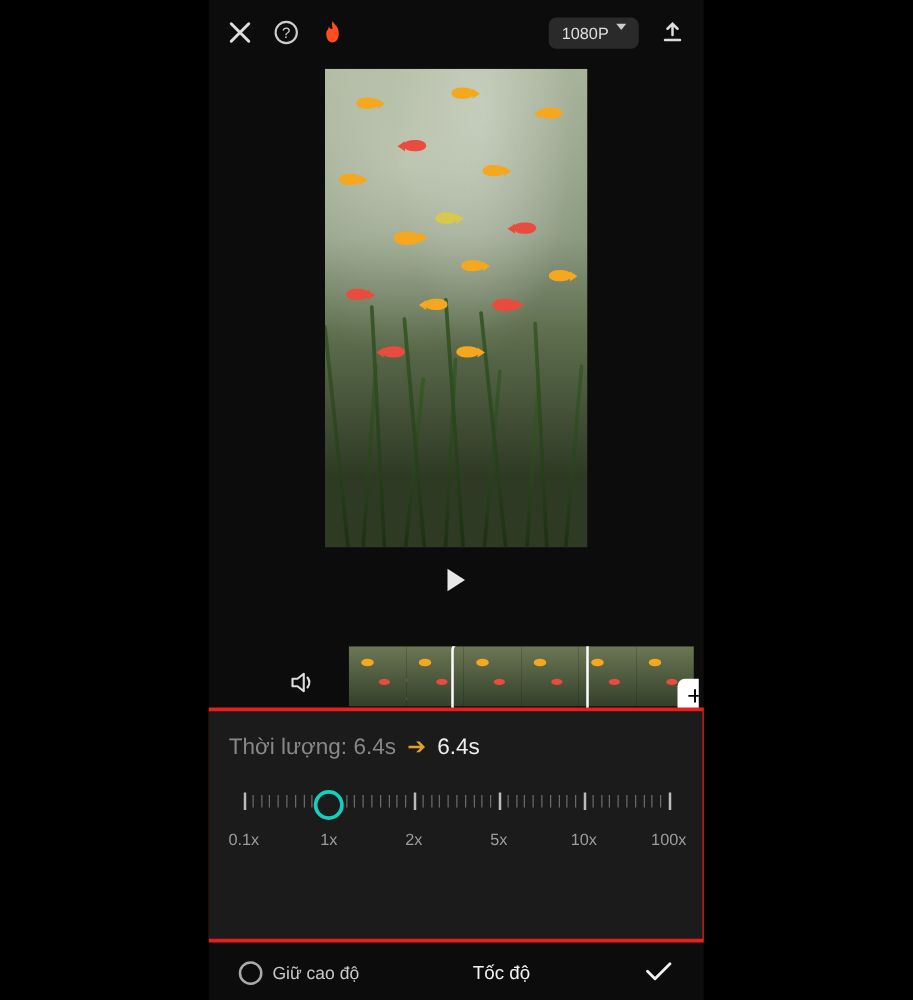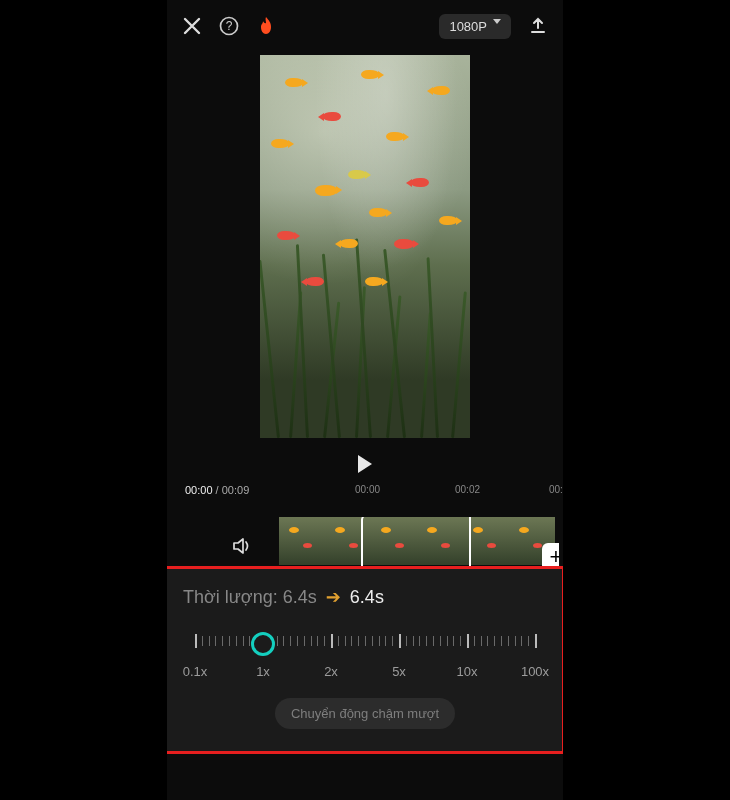--- a/index.html
+++ b/index.html
@@ -149,30 +149,20 @@
         <div class="fish o" style="left:85%;top:42%"></div>
         <div class="fish r" style="left:22%;top:58%;transform:scaleX(-1)"></div>
         <div class="fish o" style="left:50%;top:58%"></div>
       </div>
     </div>
 
     <div class="play-btn">
       <div class="play-tri"></div>
     </div>
 
-    <div class="time-row">
-      <span class="time-left">
-        <span class="cur">00:00</span>
-        <span> / </span>
-        <span>00:09</span>
-      </span>
-      <span class="tick" style="left:188px">00:00</span>
-      <span class="tick" style="left:288px">00:02</span>
-      <span class="tick" style="left:382px">00:</span>
-    </div>
 
     <div class="tools">
       <div class="tool-ic sp">
         <svg width="22" height="22" viewBox="0 0 22 22">
             <path d="M3 8 H7 L12 4 V18 L7 14 H3 Z" fill="none" stroke="#ddd" stroke-width="1.7" stroke-linejoin="round"></path>
             <path d="M15 7 Q18 11 15 15" fill="none" stroke="#ddd" stroke-width="1.7" stroke-linecap="round"></path>
           </svg>
       </div>
       <div class="tool-ic ed">
         <svg width="20" height="20" viewBox="0 0 20 20">
@@ -262,21 +252,30 @@
       </div>
       <div class="scale-labels">
         <span class="sl" style="left:0%">0.1x</span>
         <span class="sl" style="left:20%">1x</span>
         <span class="sl" style="left:40%">2x</span>
         <span class="sl" style="left:60%">5x</span>
         <span class="sl" style="left:80%">10x</span>
         <span class="sl" style="left:100%">100x</span>
       </div>
 
-      <div class="smooth-pill">
-        <span>Chuyển động chậm mượt</span>
-      </div>
     </div>
     <div class="highlight"></div>
 
+    <div class="bottom">
+      <div class="keep">
+        <span class="radio"></span>
+        <span>Giữ cao độ</span>
+      </div>
+      <div class="title">Tốc độ</div>
+      <div class="check">
+        <svg width="24" height="18" viewBox="0 0 24 18">
+            <path d="M3 9 L9 15 L21 3" fill="none" stroke="#eee" stroke-width="2.3" stroke-linecap="round" stroke-linejoin="round"></path>
+          </svg>
+      </div>
+    </div>
 
   </div>
 </div>
 
 </body></html>

